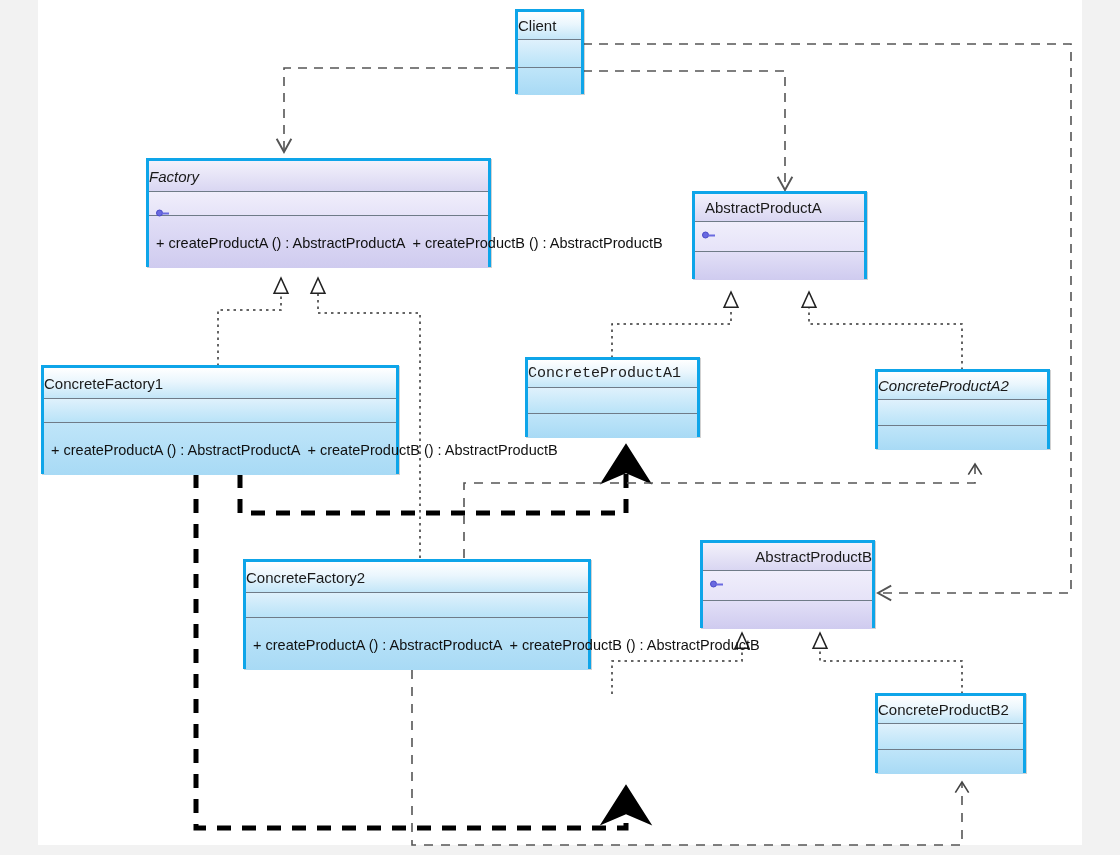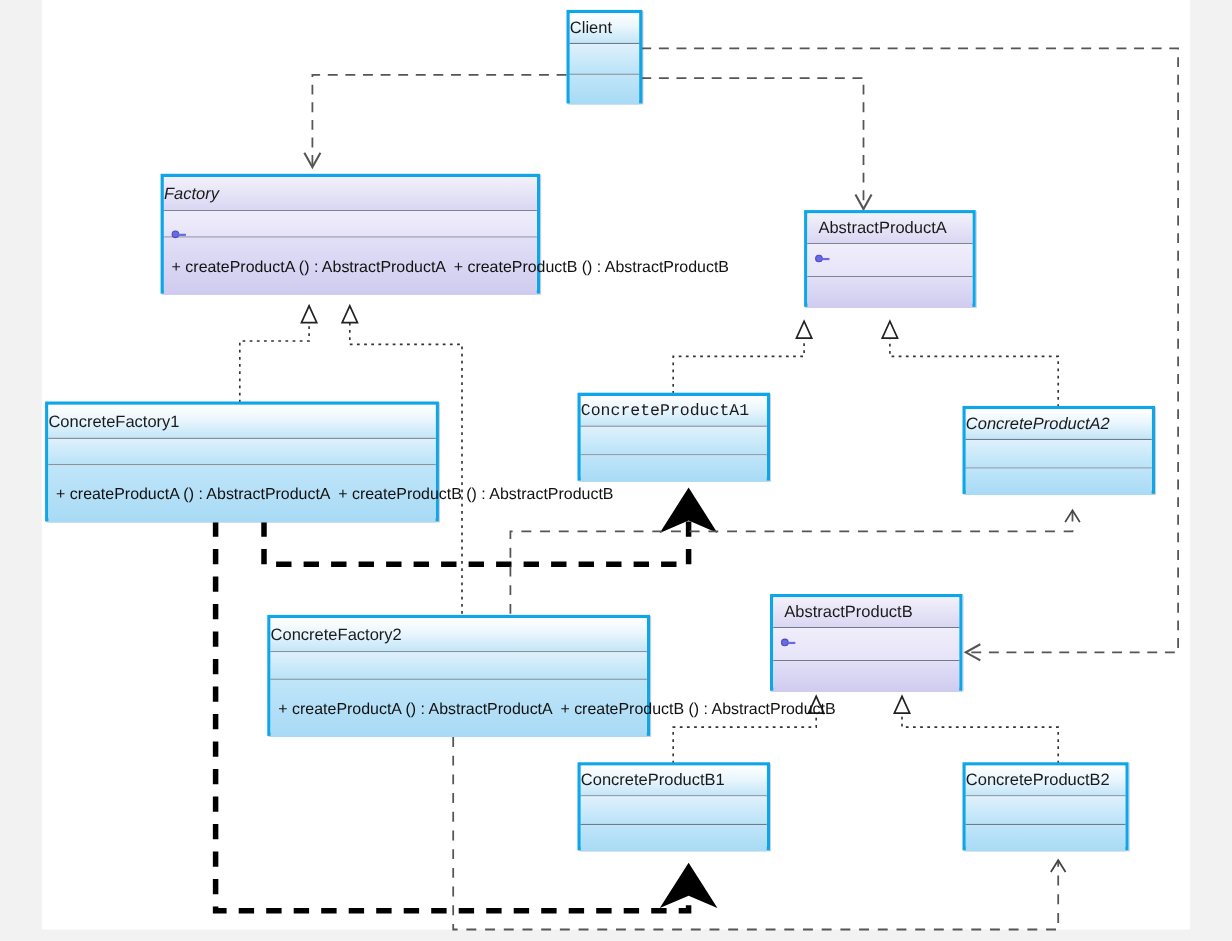--- a/index.html
+++ b/index.html
@@ -206,21 +206,21 @@
       </span>
       <div class="title italic">Factory</div>
     </div>
     <div class="row mid" style="height:24px;"></div>
     <div class="row ops opsbox" style="height:52px;">
       <span class="op">+ createProductA ()  : AbstractProductA</span>
       <span class="op">+ createProductB ()  : AbstractProductB</span>
     </div>
   </div>
 
-  <div class="uml iface" style="left:731px; top:191px; width:156px; height:88px;">
+  <div class="uml iface" style="left:692px; top:191px; width:175px; height:88px;">
     <div class="row hdr" style="height:28px;">
       <span class="ifaceicon">
         <span class="dot"></span>
           <span class="stem"></span>
       </span>
       <div class="title title-left-pad">AbstractProductA</div>
     </div>
     <div class="row mid" style="height:30px;"></div>
     <div class="row ops" style="height:28px;"></div>
   </div>
@@ -256,41 +256,34 @@
     <div class="row hdr" style="height:31px;">
       <div class="title">ConcreteFactory2</div>
     </div>
     <div class="row mid" style="height:25px;"></div>
     <div class="row ops opsbox" style="height:52px;">
       <span class="op">+ createProductA ()  : AbstractProductA</span>
       <span class="op">+ createProductB ()  : AbstractProductB</span>
     </div>
   </div>
 
-  <div class="uml iface" style="left:700px; top:540px; width:175px; height:88px;">
+  <div class="uml iface" style="left:700px; top:540px; width:175px; height:88px;text-align:right;">
     <div class="row hdr" style="height:28px;">
       <span class="ifaceicon">
         <span class="dot"></span>
           <span class="stem"></span>
       </span>
       <div class="title title-left-pad">AbstractProductB</div>
     </div>
     <div class="row mid" style="height:30px;"></div>
     <div class="row ops" style="height:28px;"></div>
   </div>
 
-  <div class="uml cls" style="left:525px; top:693px; width:175px; height:80px;">
-    <div class="row hdr" style="height:28px;">
-      <div class="title">ConcreteProductB1</div>
+
+  <div class="uml cls" style="left:875px; top:693px; width:151px; height:80px;">
+    <div class="row hdr" style="height:28px;">
+      <div class="title">ConcreteProductB2</div>
     </div>
     <div class="row mid" style="height:26px;"></div>
     <div class="row ops" style="height:24px;"></div>
   </div>
 
-  <div class="uml cls" style="left:875px; top:693px; width:151px; height:80px;">
-    <div class="row hdr" style="height:28px;">
-      <div class="title">ConcreteProductB2</div>
-    </div>
-    <div class="row mid" style="height:26px;"></div>
-    <div class="row ops" style="height:24px;"></div>
-  </div>
-
 </div>
 
 </body></html>

